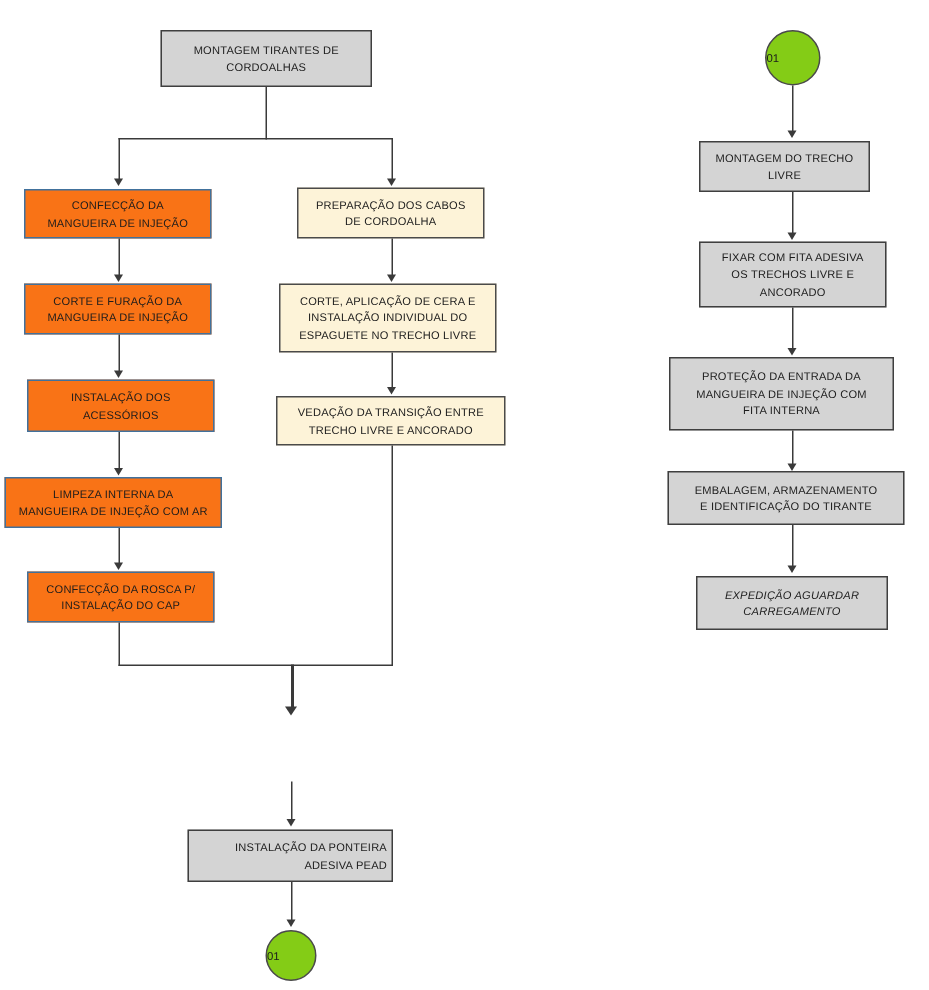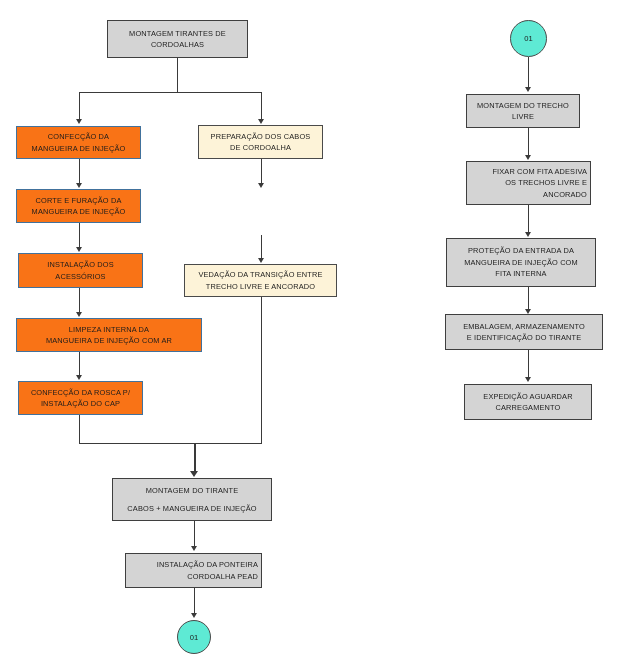--- a/index.html
+++ b/index.html
@@ -39,25 +39,24 @@
 
   .node .line {
     display: block;
   }
   .node.spaced .line + .line { margin-top: 7px; }
 
   .circle {
     position: absolute;
     box-sizing: border-box;
     border-radius: 50%;
-    background: #5eead4;
+    background: #84cc16;
     border: 1.6px solid #4a4a4a;
     display: flex;
     align-items: center;
-    justify-content: center;
     font-size: 7.6px;
     color: #1c1c1c;
   }
 
   
   .vline {
     position: absolute;
     width: 1.3px;
     background: #3a3a3a;
   }
@@ -115,66 +114,67 @@
   <div class="vline" style="left:79px; top:223px; height:25px;"></div>
   <div class="arrow" style="left:75.6px; top:247px;"></div>
 
   <div class="node blue" style="left:18px; top:253px; width:125px; height:35px;">
     <span class="line">INSTALAÇÃO DOS</span>
     <span class="line">ACESSÓRIOS</span>
   </div>
   <div class="vline" style="left:79px; top:288px; height:25px;"></div>
   <div class="arrow" style="left:75.6px; top:312px;"></div>
 
-  <div class="node blue" style="left:16px; top:318px; width:186px; height:34px;">
+  <div class="node blue" style="left:3px; top:318px; width:145px; height:34px;">
     <span class="line">LIMPEZA INTERNA DA</span>
     <span class="line">MANGUEIRA DE INJEÇÃO COM AR</span>
   </div>
   <div class="vline" style="left:79px; top:352px; height:24px;"></div>
   <div class="arrow" style="left:75.6px; top:375px;"></div>
 
   <div class="node yellow" style="left:198px; top:125px; width:125px; height:34px;">
     <span class="line">PREPARAÇÃO DOS CABOS</span>
     <span class="line">DE CORDOALHA</span>
   </div>
 
   <div class="node blue" style="left:18px; top:381px; width:125px; height:34px;">
     <span class="line">CONFECÇÃO DA ROSCA P/</span>
     <span class="line">INSTALAÇÃO DO CAP</span>
   </div>
   <div class="vline" style="left:261px; top:159px; height:25px;"></div>
   <div class="arrow" style="left:257.6px; top:183px;"></div>
 
+  <div class="node yellow" style="left:186px; top:189px; width:145px; height:46px;">
+    <span class="line">CORTE, APLICAÇÃO DE CERA E</span>
+    <span class="line">INSTALAÇÃO INDIVIDUAL DO</span>
+    <span class="line">ESPAGUETE NO TRECHO LIVRE</span>
+  </div>
   <div class="vline" style="left:261px; top:235px; height:24px;"></div>
   <div class="arrow" style="left:257.6px; top:258px;"></div>
 
   <div class="node yellow" style="left:184px; top:264px; width:153px; height:33px;">
     <span class="line">VEDAÇÃO DA TRANSIÇÃO ENTRE</span>
     <span class="line">TRECHO LIVRE E ANCORADO</span>
   </div>
 
   <div class="vline" style="left:79px; top:415px; height:29px;"></div>
 
   <div class="vline" style="left:261px; top:297px; height:147px;"></div>
 
   <div class="hline" style="left:79px; top:443px; width:183px;"></div>
 
   <div class="vline thick" style="left:194px; top:443px; height:30px;"></div>
   <div class="arrow big" style="left:190.4px; top:471px;"></div>
 
-  <div class="node gray spaced" style="left:112px; top:478px; width:160px; height:43px;">
-    <span class="line">MONTAGEM DO TIRANTE</span>
-    <span class="line">CABOS + MANGUEIRA DE INJEÇÃO</span>
-  </div>
   <div class="vline" style="left:194px; top:521px; height:26px;"></div>
   <div class="arrow" style="left:190.6px; top:546px;"></div>
 
   <div class="node gray" style="left:125px; top:553px; width:137px; height:35px;align-items:flex-end;">
     <span class="line">INSTALAÇÃO DA PONTEIRA</span>
-    <span class="line">CORDOALHA PEAD</span>
+    <span class="line">ADESIVA PEAD</span>
   </div>
   <div class="vline" style="left:194px; top:588px; height:26px;"></div>
   <div class="arrow" style="left:190.6px; top:613px;"></div>
 
   <div class="circle" style="left:177px; top:620px; width:34px; height:34px;">
     <span>01</span>
   </div>
 
   <div class="circle" style="left:510px; top:20px; width:37px; height:37px;">
     <span>01</span>
@@ -182,21 +182,21 @@
   <div class="vline" style="left:528px; top:57px; height:31px;"></div>
   <div class="arrow" style="left:524.6px; top:87px;"></div>
 
   <div class="node gray" style="left:466px; top:94px; width:114px; height:34px;">
     <span class="line">MONTAGEM DO TRECHO</span>
     <span class="line">LIVRE</span>
   </div>
   <div class="vline" style="left:528px; top:128px; height:28px;"></div>
   <div class="arrow" style="left:524.6px; top:155px;"></div>
 
-  <div class="node gray" style="left:466px; top:161px; width:125px; height:44px;align-items:flex-end;">
+  <div class="node gray" style="left:466px; top:161px; width:125px; height:44px;">
     <span class="line">FIXAR COM FITA ADESIVA</span>
     <span class="line">OS TRECHOS LIVRE E</span>
     <span class="line">ANCORADO</span>
   </div>
   <div class="vline" style="left:528px; top:205px; height:28px;"></div>
   <div class="arrow" style="left:524.6px; top:232px;"></div>
 
   <div class="node gray" style="left:446px; top:238px; width:150px; height:49px;">
     <span class="line">PROTEÇÃO DA ENTRADA DA</span>
     <span class="line">MANGUEIRA DE INJEÇÃO COM</span>
@@ -205,18 +205,18 @@
   <div class="vline" style="left:528px; top:287px; height:23px;"></div>
   <div class="arrow" style="left:524.6px; top:309px;"></div>
 
   <div class="node gray" style="left:445px; top:314px; width:158px; height:36px;">
     <span class="line">EMBALAGEM, ARMAZENAMENTO</span>
     <span class="line">E IDENTIFICAÇÃO DO TIRANTE</span>
   </div>
   <div class="vline" style="left:528px; top:350px; height:28px;"></div>
   <div class="arrow" style="left:524.6px; top:377px;"></div>
 
-  <div class="node gray" style="left:464px; top:384px; width:128px; height:36px;">
+  <div class="node gray" style="left:464px; top:384px; width:128px; height:36px;font-style:italic;">
     <span class="line">EXPEDIÇÃO AGUARDAR</span>
     <span class="line">CARREGAMENTO</span>
   </div>
 
 </div>
 
 </body></html>

